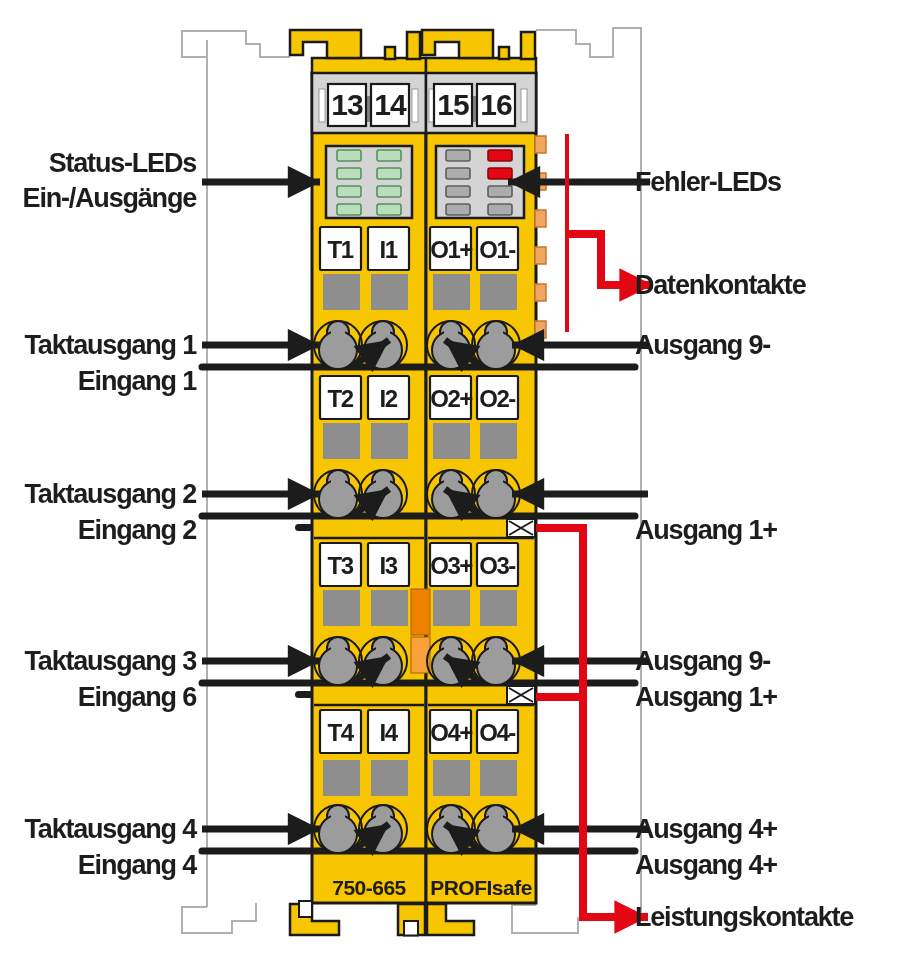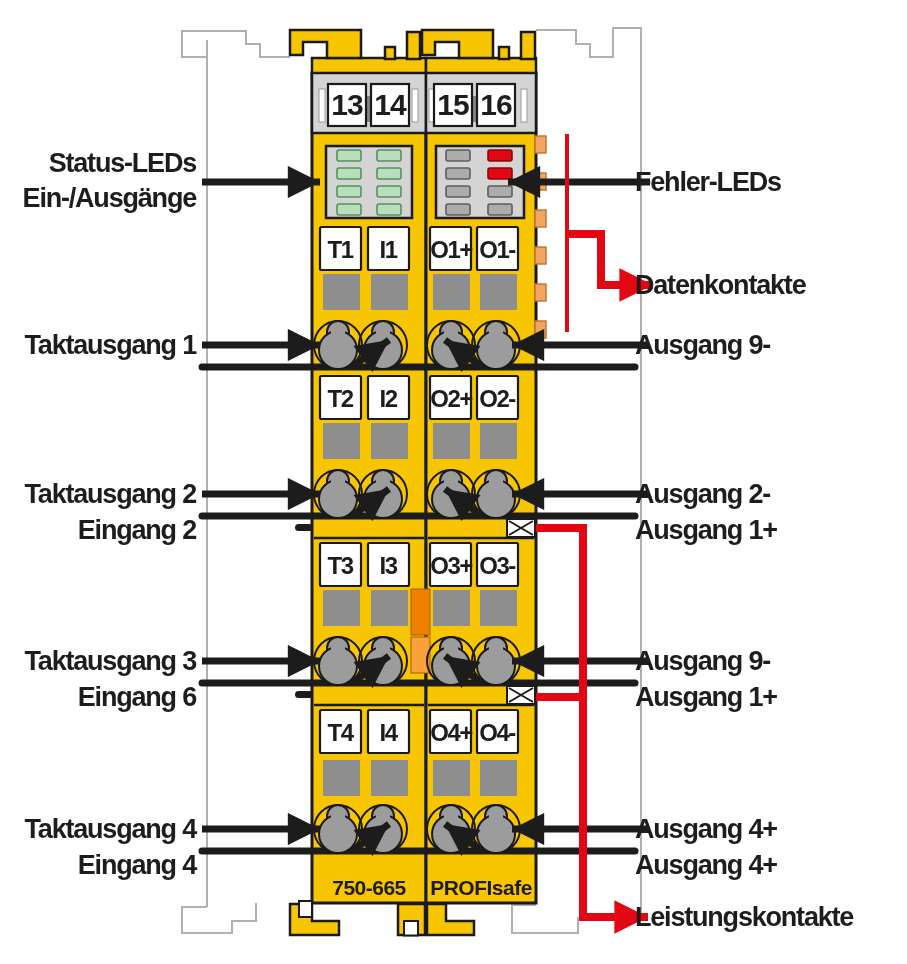--- a/index.html
+++ b/index.html
@@ -250,31 +250,31 @@
 
   <text class="modtxt" x="369" y="895" text-anchor="middle">750-665</text>
   <text class="modtxt" x="481" y="895" text-anchor="middle">PROFIsafe</text>
 </svg>
 
 <div class="lbl l two" style="top:146px">
   <div>Status-LEDs</div>
   <div>Ein-/Ausgänge</div>
 </div>
 <div class="lbl l" style="top:328px">Taktausgang 1</div>
+<div class="lbl l" style="top:364px">Eingang 1</div>
 <div class="lbl l" style="top:477px">Taktausgang 2</div>
 <div class="lbl l" style="top:513px">Eingang 2</div>
 <div class="lbl l" style="top:644px">Taktausgang 3</div>
 <div class="lbl l" style="top:680px">Eingang 6</div>
 <div class="lbl l" style="top:812px">Taktausgang 4</div>
 <div class="lbl l" style="top:848px">Eingang 4</div>
 
 <div class="lbl r" style="top:165px">Fehler-LEDs</div>
 <div class="lbl r" style="top:268px">Datenkontakte</div>
 <div class="lbl r" style="top:328px">Ausgang 9-</div>
-<div class="lbl r" style="top:477px">Ausgang 2-</div>
 <div class="lbl r" style="top:513px">Ausgang 1+</div>
 <div class="lbl r" style="top:644px">Ausgang 9-</div>
 <div class="lbl r" style="top:680px">Ausgang 1+</div>
 <div class="lbl r" style="top:812px">Ausgang 4+</div>
 <div class="lbl r" style="top:848px">Ausgang 4+</div>
 <div class="lbl r" style="top:900px">Leistungskontakte</div>
 
 </div>
 
 </body></html>

